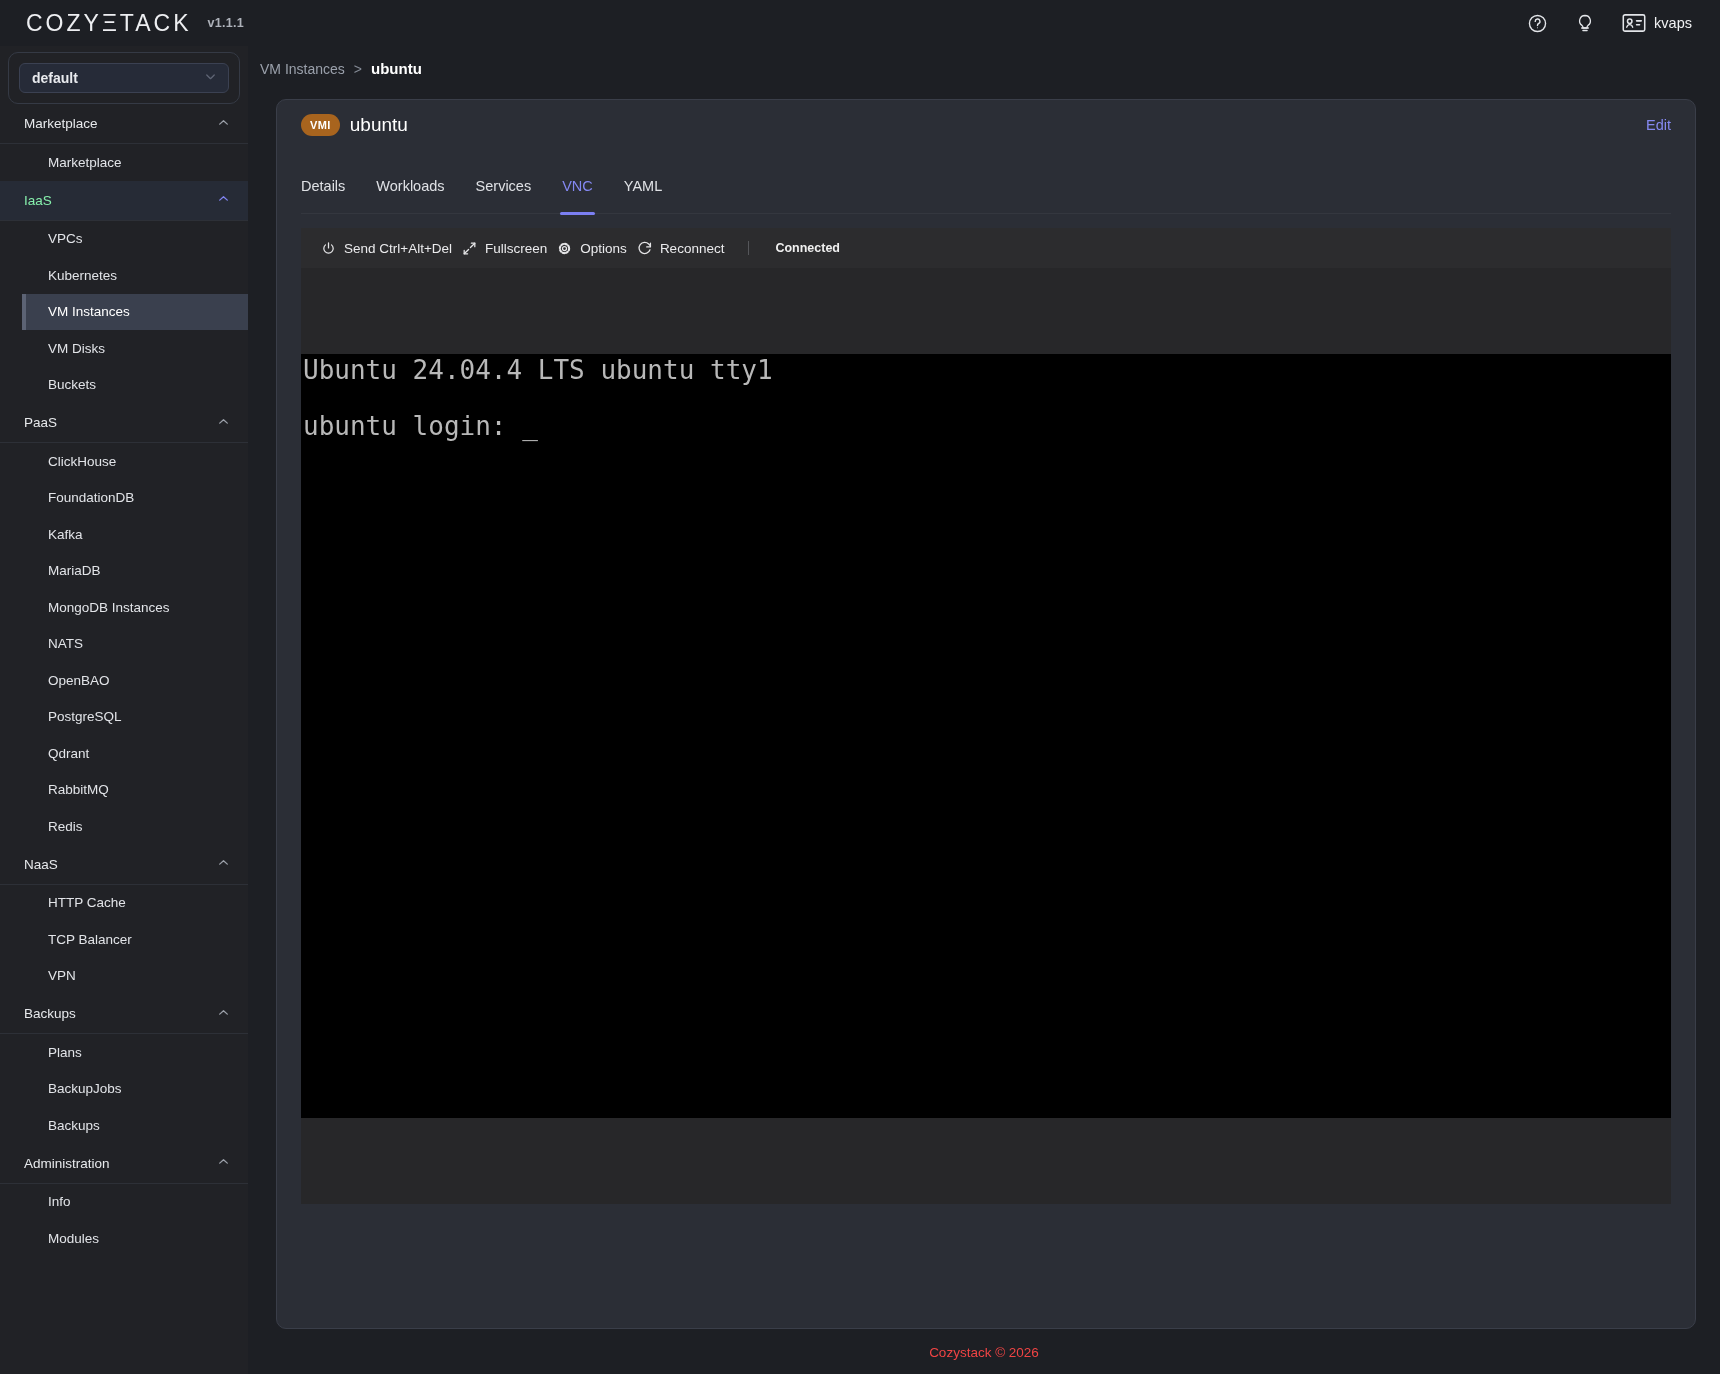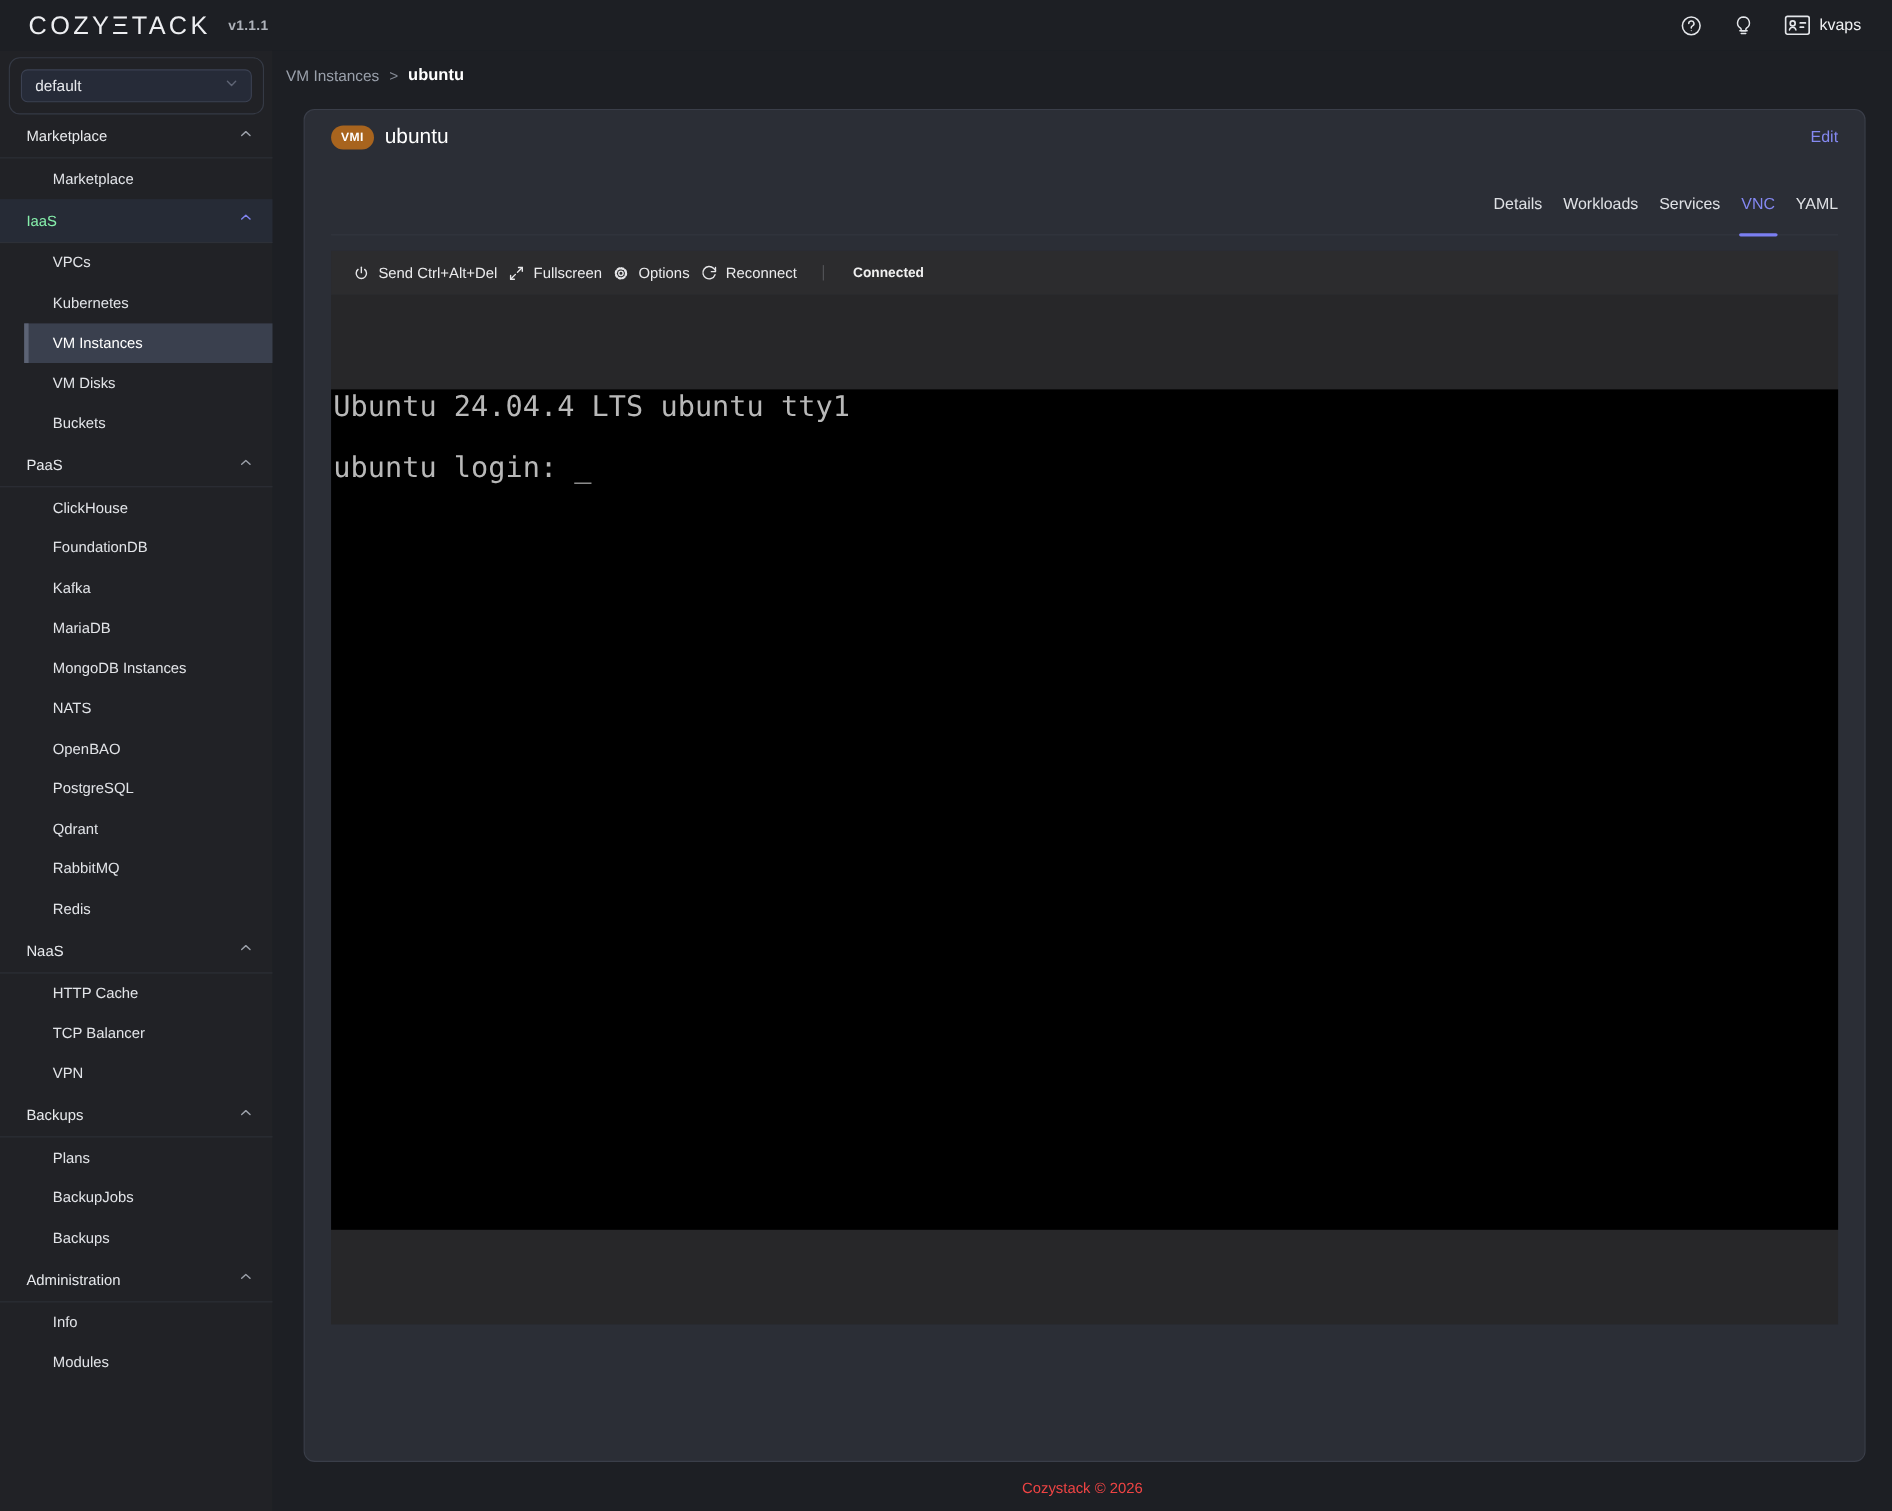--- a/index.html
+++ b/index.html
@@ -42,20 +42,21 @@
     padding: 10px;
   }
   .project-select {
     height: 30px;
     background: #262b38;
     border: 1px solid #3b4152;
     border-radius: 6px;
     display: flex; align-items: center;
     padding: 0 10px 0 12px;
     cursor: pointer;
+    font-weight: bold;
   }
   .project-select .val { font-size: 14px; color: #e8eaee; flex: 1; }
   .project-select .chev { color: #5f6575; }
 
   .nav { margin-top: 0; }
   .section-head {
     height: 40px;
     display: flex; align-items: center;
     padding: 0 18px 0 24px;
     border-top: 1px solid #2d3037;
@@ -110,23 +111,22 @@
     padding: 10px 9px;
     border-radius: 12px;
     font-size: 11px; font-weight: 700; letter-spacing: .4px;
     color: #ffffff;
   }
   .card-title { margin-left: 10px; font-size: 19px; font-weight: 500; color: #ffffff; }
   .edit-link { margin-left: auto; font-size: 14.5px; font-weight: 500; color: #8589f1; cursor: pointer; }
 
   .tabs {
     margin-top: 42px;
-    display: flex; gap: 19px;
+    display: flex; gap: 31px;
     border-bottom: 1px solid #34373f;
-    justify-content: flex-end;
   }
   .tab {
     padding-bottom: 19px;
     font-size: 14.5px; font-weight: 500; color: #dfe1e5;
     cursor: pointer; position: relative;
   }
   .tab.active { color: #8488f2; }
   .tab.active::after {
     content: ""; position: absolute; left: -2px; right: -2px; bottom: -2px;
     height: 3px; border-radius: 2px; background: #7b7ff2;

